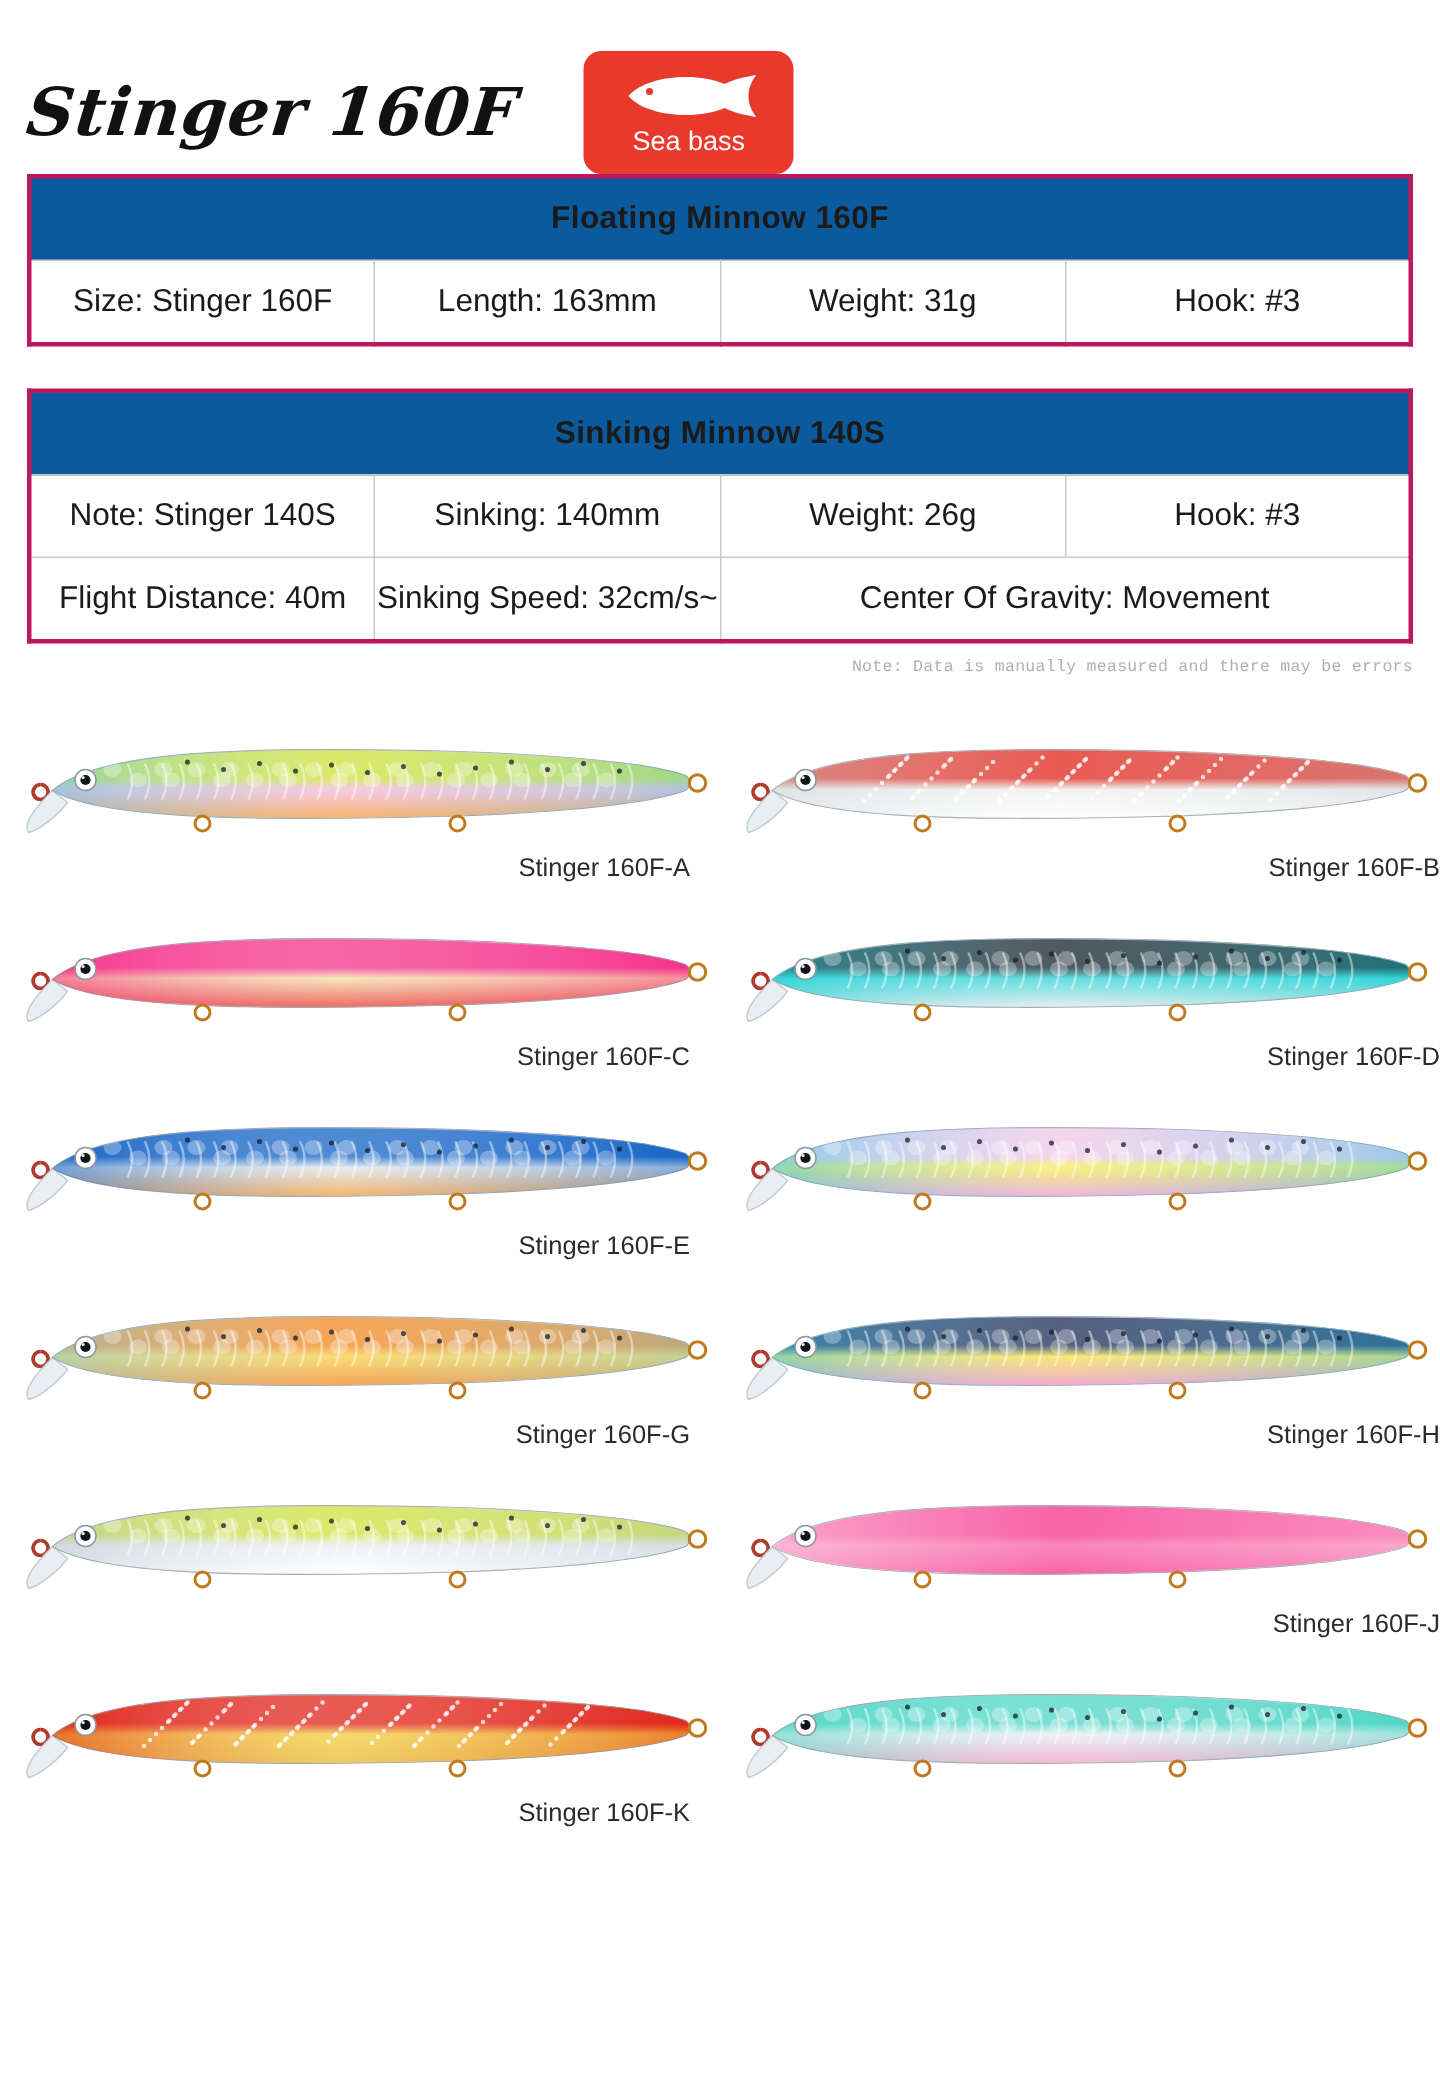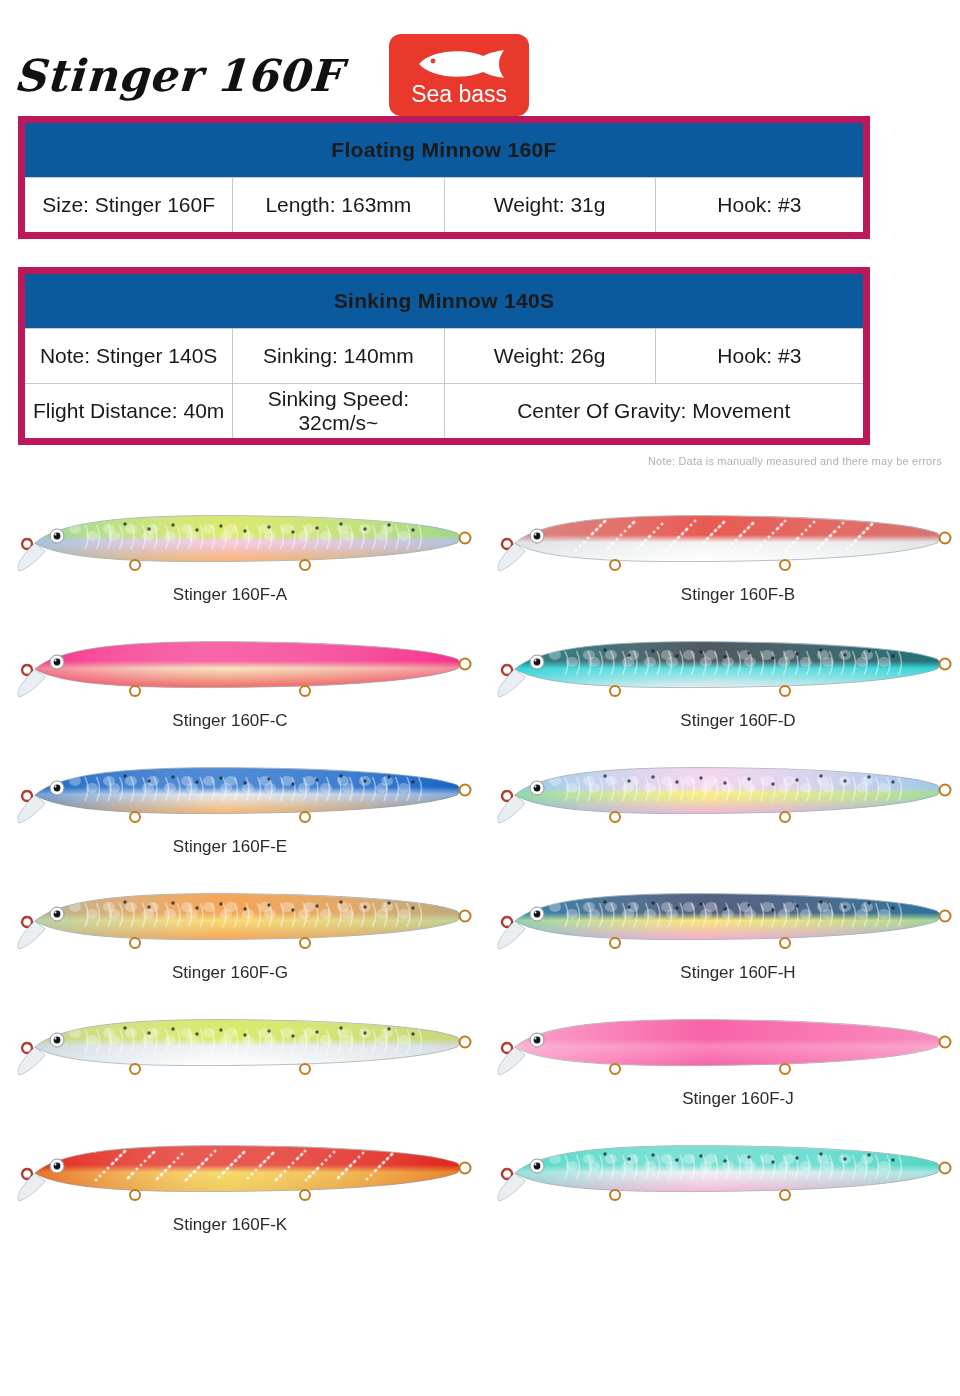--- a/index.html
+++ b/index.html
@@ -49,30 +49,30 @@
     align-items: center;
     justify-content: center;
     color: #ffffff;
   }
   .badge .fish-icon {
     width: 96px;
     height: 36px;
     display: block;
   }
   .badge-label {
-    font-size: 23px;
+    font-size: 18px;
     line-height: 22px;
     margin-top: 1px;
   }
 
   
   .spec-table {
-    width: 852px;
+    width: 924px;
     margin: 0 auto 0 18px;
-    border: 7px solid #be185d;
+    border: 3px solid #be185d;
     border-collapse: collapse;
     table-layout: fixed;
     padding-left: 12px;
   }
   .spec-table + .spec-table {
     margin-top: 28px;
   }
   .spec-title {
     background: #0c5a9e;
     color: #ffffff;
@@ -92,39 +92,40 @@
   .spec-table td.title-cell {
     border: none;
   }
   .note {
     width: 924px;
     margin: 10px 18px 0 18px;
     text-align: right;
     font-size: 11px;
     color: #b0b0b0;
     letter-spacing: 0.2px;
+    font-family: Liberation Mono, monospace;
   }
 
   
   .lure-grid {
     margin-top: 36px;
     display: grid;
     grid-template-columns: 480px 480px;
     row-gap: 0px;
   }
   .lure-cell {
     height: 126px;
     position: relative;
   }
   .lure-wrap {
     position: relative;
     height: 78px;
   }
   .lure-caption {
-    text-align: center;
+    text-align: right;
     font-size: 17px;
     color: #2b2b2b;
     margin-top: 4px;
   }
   .lure-cell.col-left .lure-caption { padding-right: 20px; }
   .lure-cell.col-right .lure-caption { padding-left: 36px; }
 
   .lure-svg {
     display: block;
     width: 470px;

